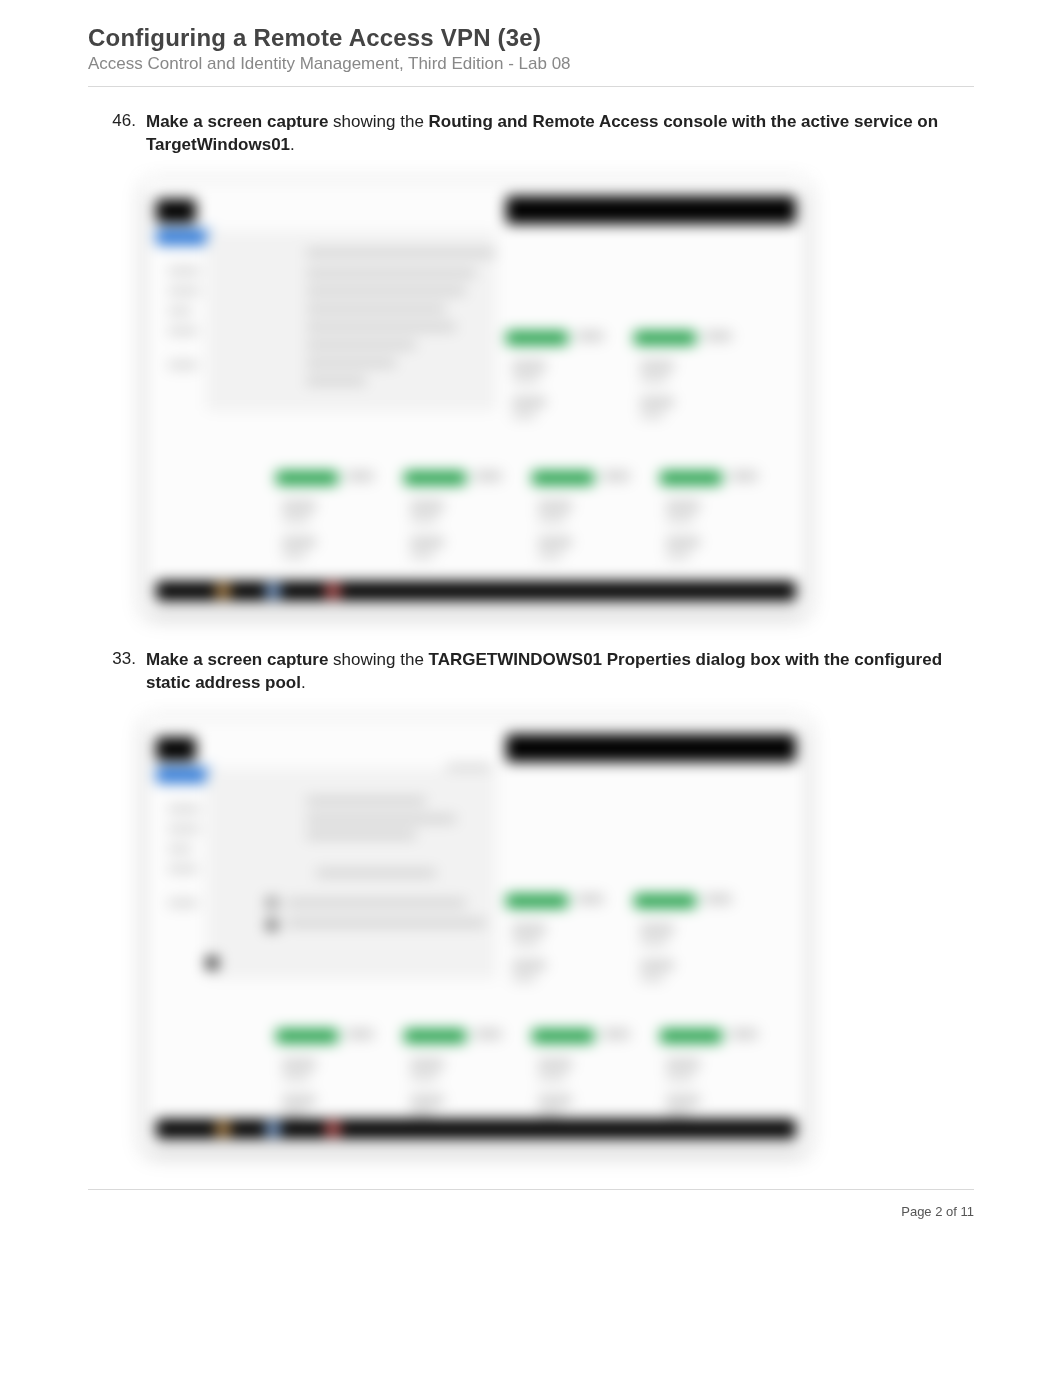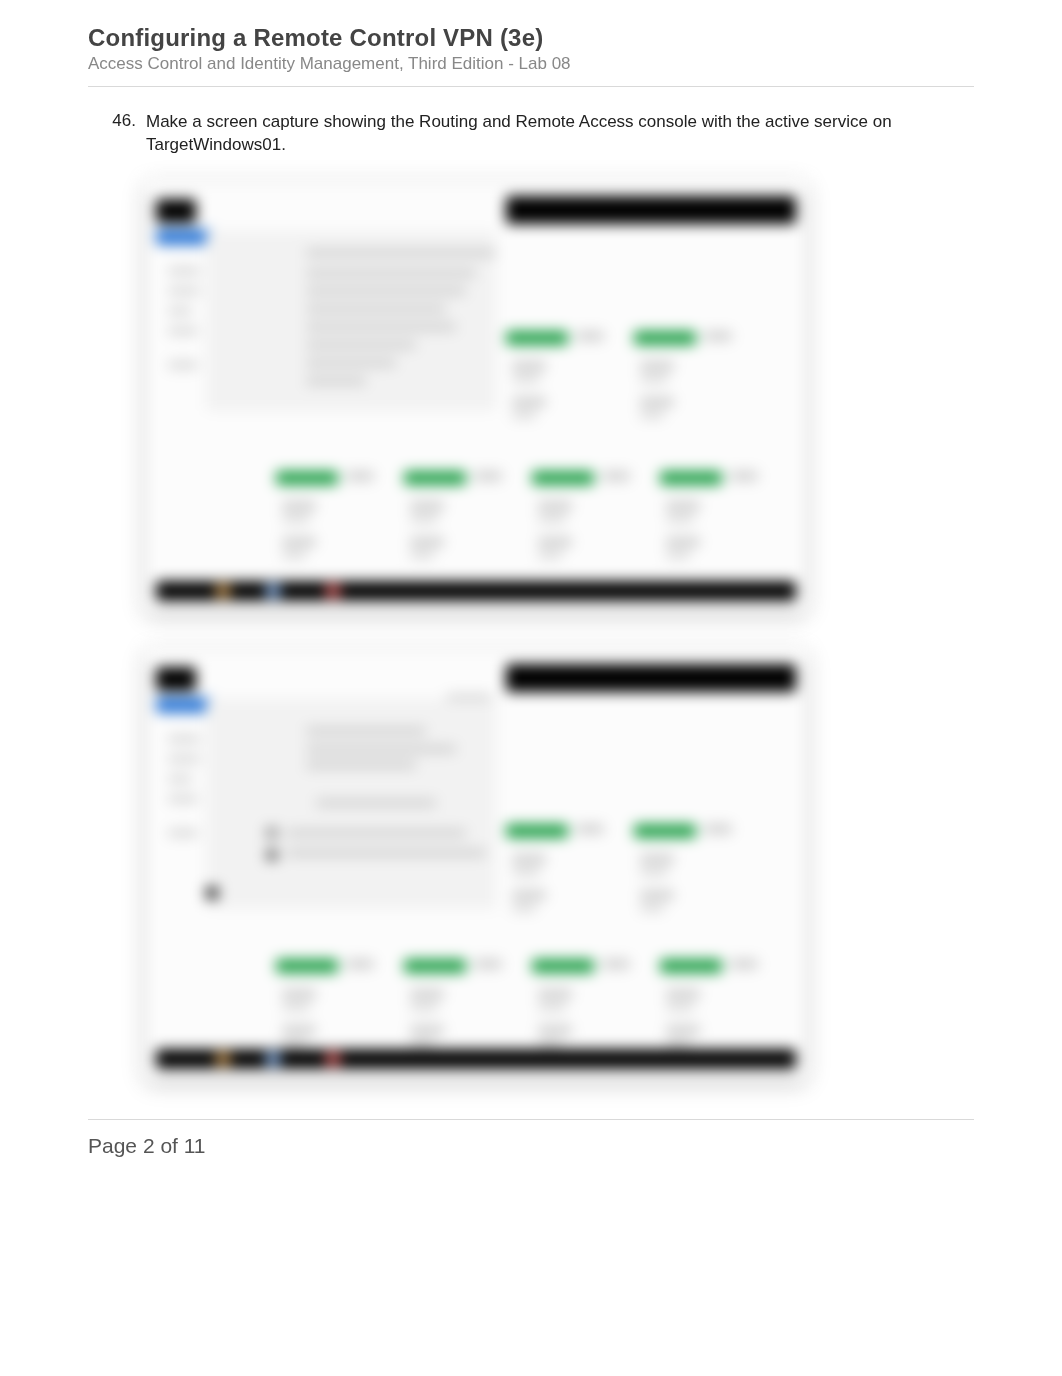--- a/index.html
+++ b/index.html
@@ -5,21 +5,21 @@
   * { box-sizing: border-box; margin: 0; padding: 0; }
   html, body { width: 1062px; background: #fff; font-family: Arial, Helvetica, sans-serif; color: #222; }
   .page { width: 1062px; min-height: 1376px; padding: 24px 88px 40px 88px; position: relative; }
   .header { padding-bottom: 12px; border-bottom: 1.5px solid #d9d9d9; }
   .title { font-size: 24px; font-weight: 700; color: #444; letter-spacing: 0.2px; }
   .subtitle { font-size: 17px; color: #888; margin-top: 2px; }
   .content { padding-top: 24px; }
   .item { display: flex; margin-bottom: 24px; }
   .num-col { width: 58px; text-align: right; padding-right: 10px; font-size: 17px; color: #222; flex-shrink: 0; }
   .body-col { flex: 1; font-size: 17px; line-height: 1.35; color: #222; }
-  .bold { font-weight: 400; }
+  .bold { font-weight: 700; }
   .shot-wrap { margin: 24px 0 38px 58px; width: 660px; height: 430px; position: relative; filter: blur(7px); }
   .shot-wrap.second { height: 430px; }
   .frame { position: absolute; inset: 0; background: #fcfcfc; border-radius: 4px; box-shadow: 0 4px 18px rgba(0,0,0,0.25); overflow: hidden; }
   .bar-top { position: absolute; top: 18px; left: 10px; right: 10px; height: 26px; }
   .bar-top .dark { position: absolute; top: 0; left: 0; width: 40px; height: 24px; background: #000; border-radius: 4px; }
   .bar-top .strip { position: absolute; top: -3px; left: 350px; right: 0; height: 28px; background: #000; border-radius: 4px; }
   .blue-tab { position: absolute; left: 10px; top: 48px; width: 56px; height: 16px; background: #2d78d6; border-radius: 3px; }
   .mid-panel { position: absolute; left: 60px; top: 50px; width: 290px; height: 180px; background: #f2f2f2; border-radius: 3px; }
   .mid-lines div { position: absolute; height: 8px; background: #d0d0d0; border-radius: 3px; }
   
@@ -54,29 +54,29 @@
   .bar-bottom .s3 { left: 170px; width: 14px; background:#c05050; }
   
   .second .mid-panel { height: 210px; }
   .second .grey-block { position:absolute; left: 300px; top: 46px; width: 46px; height: 28px; background:#bfbfbf; border-radius:4px; }
   .second .radio1 { position:absolute; left: 120px; top: 178px; width: 12px; height:12px; border-radius:50%; background:#fff; border:3px solid #555; }
   .second .radio2 { position:absolute; left: 120px; top: 200px; width: 12px; height:12px; border-radius:50%; background:#555; }
   .second .blk { position:absolute; left: 60px; top: 238px; width: 12px; height:12px; background:#222; }
   .second .card-row.r1 { top: 175px; }
   .second .card-row.r2 { top: 310px; }
   .footer-rule { margin-top: 40px; border-top: 1.5px solid #d9d9d9; }
-  .page-num { text-align: left; font-size: 21px; color: #555; margin-top: 14px; }
+  .page-num { text-align: right; font-size: 13px; color: #555; margin-top: 14px; }
 </style>
 </head>
 <body>
 
 <div class="page">
 
   <div class="header">
-    <div class="title">Configuring a Remote Control VPN (3e)</div>
+    <div class="title">Configuring a Remote Access VPN (3e)</div>
     <div class="subtitle">Access Control and Identity Management, Third Edition - Lab 08</div>
   </div>
 
   <div class="content">
 
     <div class="item">
       <div class="num-col">46.</div>
       <div class="body-col">
         <span class="bold">Make a screen capture</span><span> showing the </span><span class="bold">Routing and Remote Access console with the active service on TargetWindows01</span><span>.</span>
       </div>
@@ -160,20 +160,26 @@
             </div>
         </div>
         <div class="bar-bottom">
           <div class="seg s1"></div>
             <div class="seg s2"></div>
             <div class="seg s3"></div>
         </div>
       </div>
     </div>
 
+    <div class="item">
+      <div class="num-col">33.</div>
+      <div class="body-col">
+        <span class="bold">Make a screen capture</span><span> showing the </span><span class="bold">TARGETWINDOWS01 Properties dialog box with the configured static address pool</span><span>.</span>
+      </div>
+    </div>
 
     <div class="shot-wrap second">
       <div class="frame">
         <div class="bar-top">
           <div class="dark"></div>
             <div class="strip"></div>
         </div>
         <div class="blue-tab"></div>
         <div class="grey-block"></div>
         <div class="mid-panel"></div>

